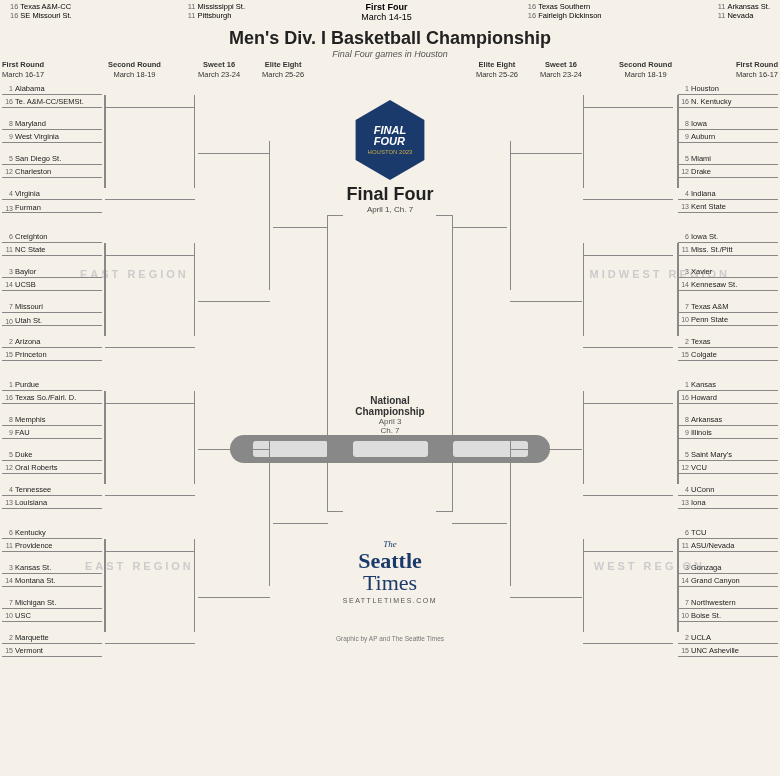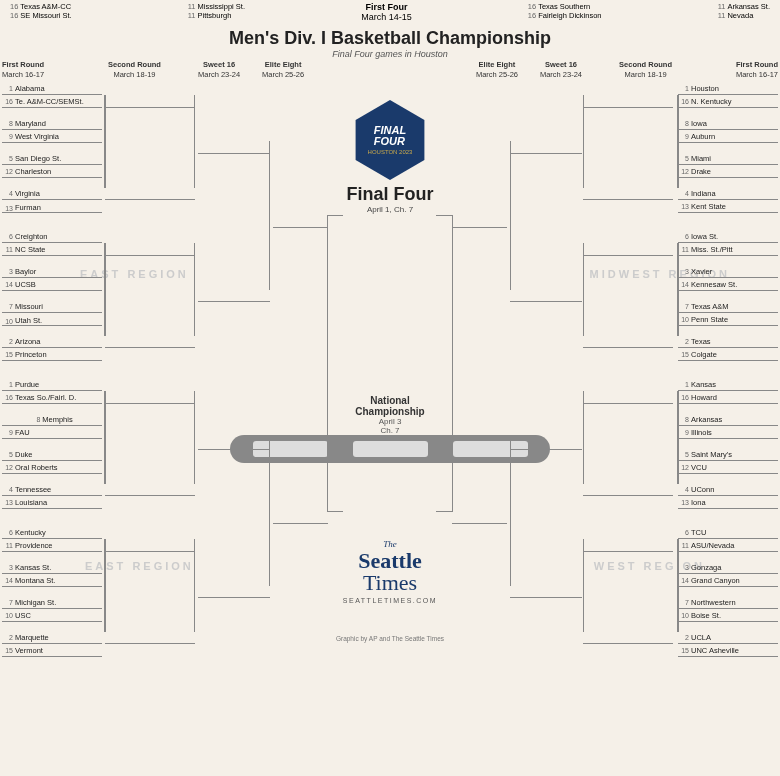--- a/index.html
+++ b/index.html
@@ -181,21 +181,21 @@
   <div style="position:absolute;left:194px;top:243px;width:1px;height:93px;background:#888;"></div>
 
   <div style="position:absolute;left:269px;top:141px;width:1px;height:149px;background:#888;"></div>
 
   <div style="position:absolute;left:104px;top:95px;width:2px;height:93px;background:#888;"></div>
   <div style="position:absolute;left:104px;top:243px;width:2px;height:93px;background:#888;"></div>
 
   <div class="sl" style="left:2px;top:378px;width:100px;"><span class="s">1</span>Purdue</div>
   <div class="sl" style="left:2px;top:391px;width:100px;"><span class="s">16</span>Texas So./Fairl. D.</div>
 
-  <div class="sl" style="left:2px;top:413px;width:100px;justify-content:center;"><span class="s">8</span>Memphis</div>
+  <div class="sl" style="left:2px;top:413px;width:100px;"><span class="s">8</span>Memphis</div>
   <div class="sl" style="left:2px;top:426px;width:100px;"><span class="s">9</span>FAU</div>
 
   <div class="sl" style="left:2px;top:448px;width:100px;"><span class="s">5</span>Duke</div>
   <div class="sl" style="left:2px;top:461px;width:100px;"><span class="s">12</span>Oral Roberts</div>
 
   <div class="sl" style="left:2px;top:483px;width:100px;"><span class="s">4</span>Tennessee</div>
   <div class="sl" style="left:2px;top:496px;width:100px;"><span class="s">13</span>Louisiana</div>
 
   <div class="sl" style="left:2px;top:526px;width:100px;"><span class="s">6</span>Kentucky</div>
   <div class="sl" style="left:2px;top:539px;width:100px;"><span class="s">11</span>Providence</div>

